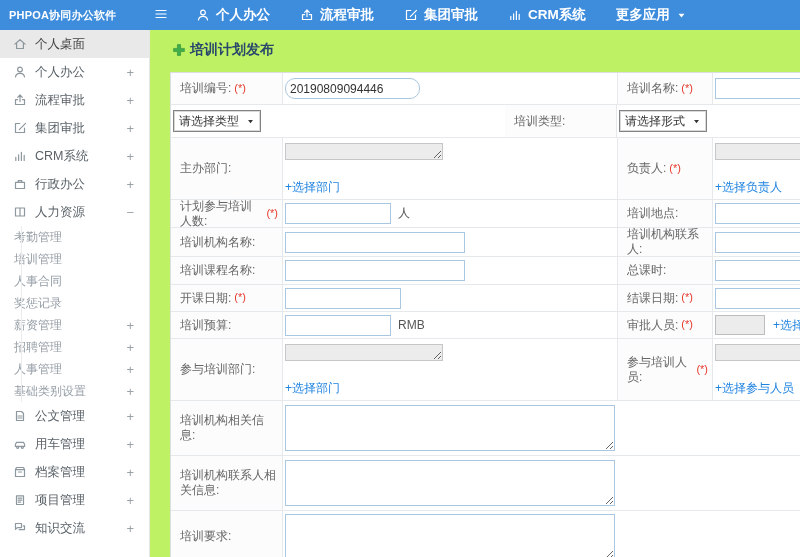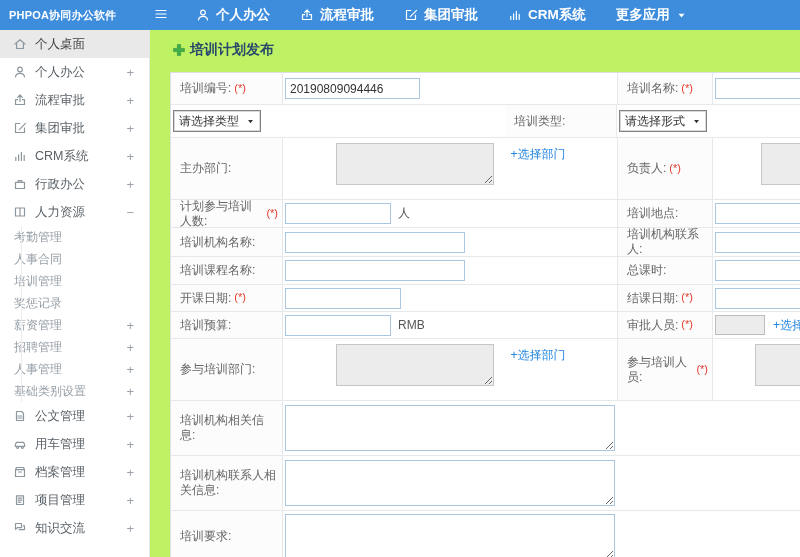--- a/index.html
+++ b/index.html
@@ -44,21 +44,21 @@
   .fcell.label.r{width:96px;flex:0 0 96px;border-left:1px solid #e6e9eb;}
   .fcell.lf{width:334px;flex:0 0 334px;padding-left:2px;}
   .fcell.rf{flex:1;padding-left:2px;}
   .fcell.full{flex:1;padding-left:2px;}
   .req{color:var(--red);margin-left:3px;font-size:11px;}
   input.txt{height:21px;border:1px solid #a9c7e0;font-size:12px;padding:1px 4px;color:#333;background:#fff;outline:none;}
   .suffix{font-size:12px;color:#555;margin-left:7px;}
   .sel{height:22px;border:1px solid #828282;background:#fff;display:inline-flex;align-items:center;
     padding:0 5px 0 5px;gap:7px;font-size:12px;color:#333;cursor:pointer;box-shadow:0 0 0 1px #d9d9d9 inset;}
   .sel svg{display:block;}
-  .col{flex-direction:row;align-items:flex-start;justify-content:center;padding-top:5px;padding-bottom:3px;gap:16px;}
+  .col{flex-direction:column;align-items:flex-start;justify-content:center;padding-top:5px;padding-bottom:3px;gap:16px;}
   textarea{font-family:inherit;outline:none;}
   textarea.gray{width:158px;height:42px;background:#ececec;border:1px solid #c6c6c6;resize:both;}
   textarea.big{width:330px;height:46px;background:#fff;border:1px solid #a9c7e0;resize:both;}
   input.grayin{width:50px;height:20px;background:#ececec;border:1px solid #bdbdbd;}
   a.flink{color:var(--link);font-size:12px;text-decoration:none;margin-top:3px;cursor:pointer;white-space:nowrap;}
   a.flink.inline{margin:0 0 0 8px;}
 </style>
 </head>
 <body>
 
@@ -173,24 +173,24 @@
           <path d="M2.5 3h9v8h-9zM7 3v8" fill="none" stroke="currentColor" stroke-width="1.2" stroke-linecap="round" stroke-linejoin="round"></path>
         </svg>
       </span>
       <span class="lbl">人力资源</span>
       <span class="plus">−</span>
     </div>
     <div class="side-item sub">
       <span class="lbl">考勤管理</span>
     </div>
     <div class="side-item sub">
+      <span class="lbl">培训管理</span>
+    </div>
+    <div class="side-item sub">
       <span class="lbl">人事合同</span>
-    </div>
-    <div class="side-item sub">
-      <span class="lbl">培训管理</span>
     </div>
     <div class="side-item sub">
       <span class="lbl">奖惩记录</span>
     </div>
     <div class="side-item sub">
       <span class="lbl">薪资管理</span>
       <span class="plus">+</span>
     </div>
     <div class="side-item sub">
       <span class="lbl">招聘管理</span>
@@ -260,21 +260,21 @@
       </span>
     <span>培训计划发布</span>
   </div>
   <div class="ftable">
       <div class="frow" style="height: 32px;">
         <div class="fcell label">
           <span>培训编号:</span>
           <span class="req">(*)</span>
         </div>
         <div class="fcell field lf">
-          <input class="txt" type="text" value="20190809094446" style="width: 135px;">
+          <input class="txt" type="text" value="20190809094446" style="width: 135px; border-radius: 10px;">
         </div>
         <div class="fcell label r">
           <span>培训名称:</span>
           <span class="req">(*)</span>
         </div>
         <div class="fcell field rf">
           <input class="txt" type="text" style="width: 140px;">
         </div>
       </div>
       <div class="frow" style="height: 33px;">

